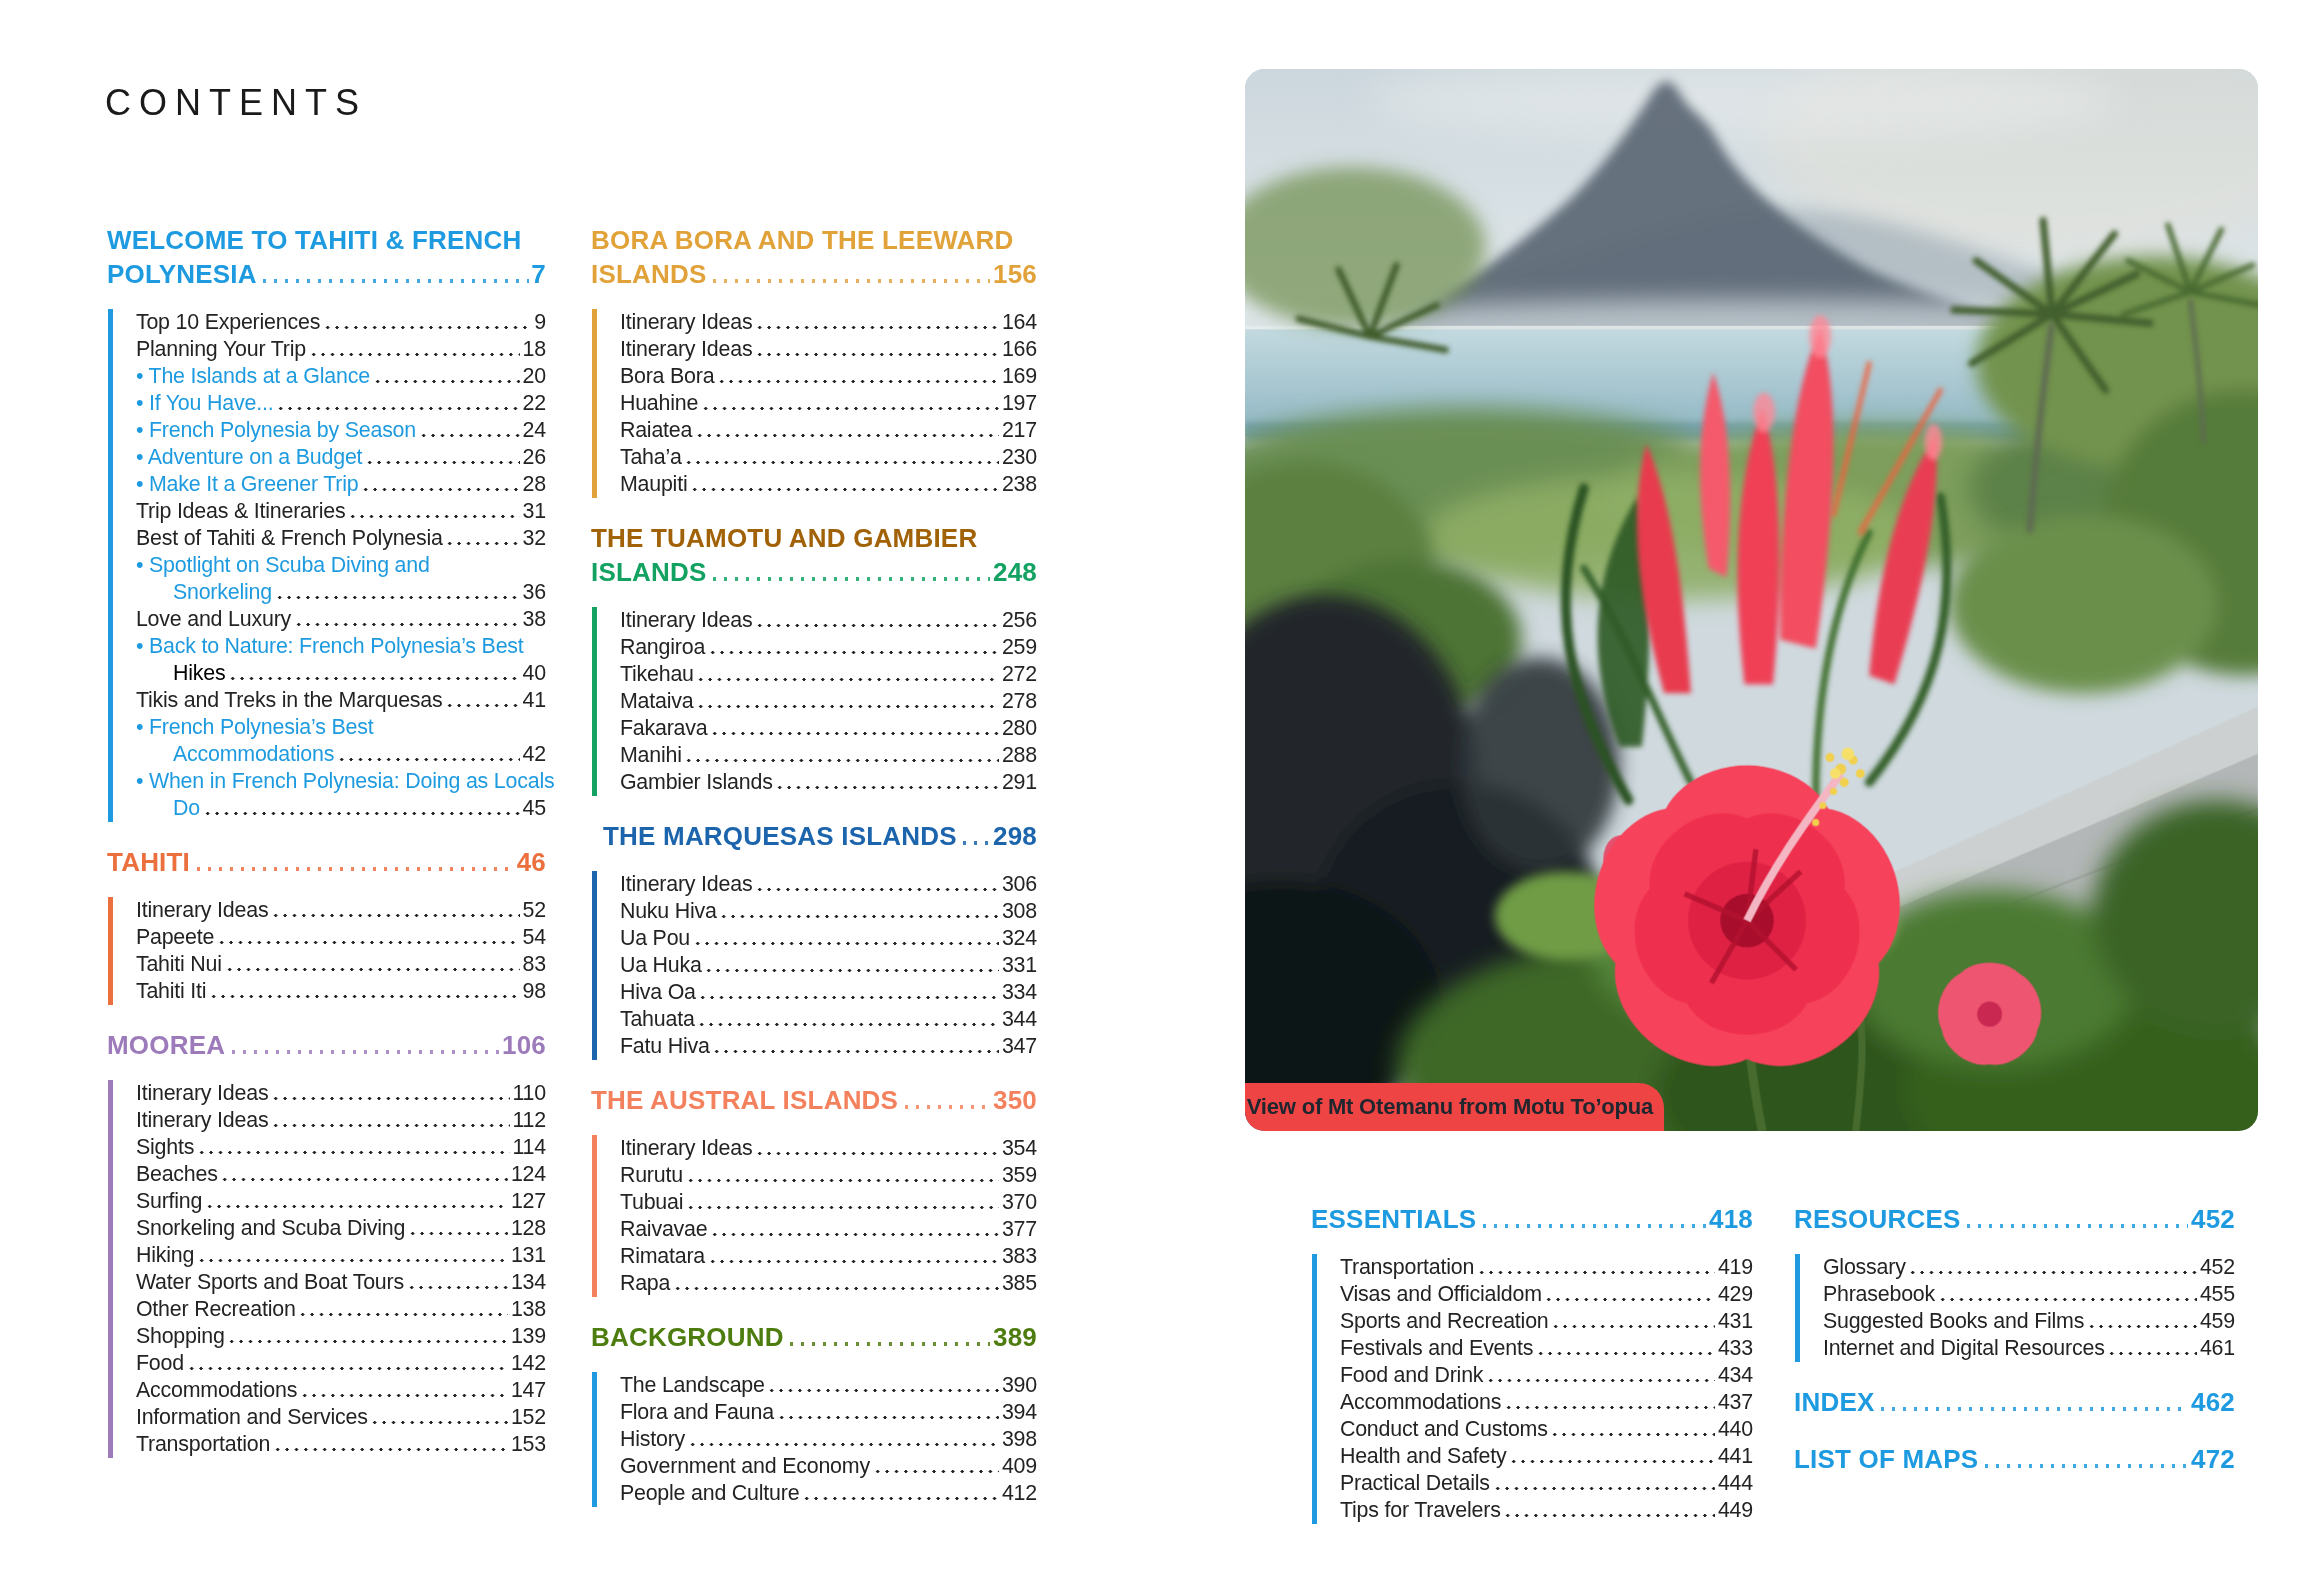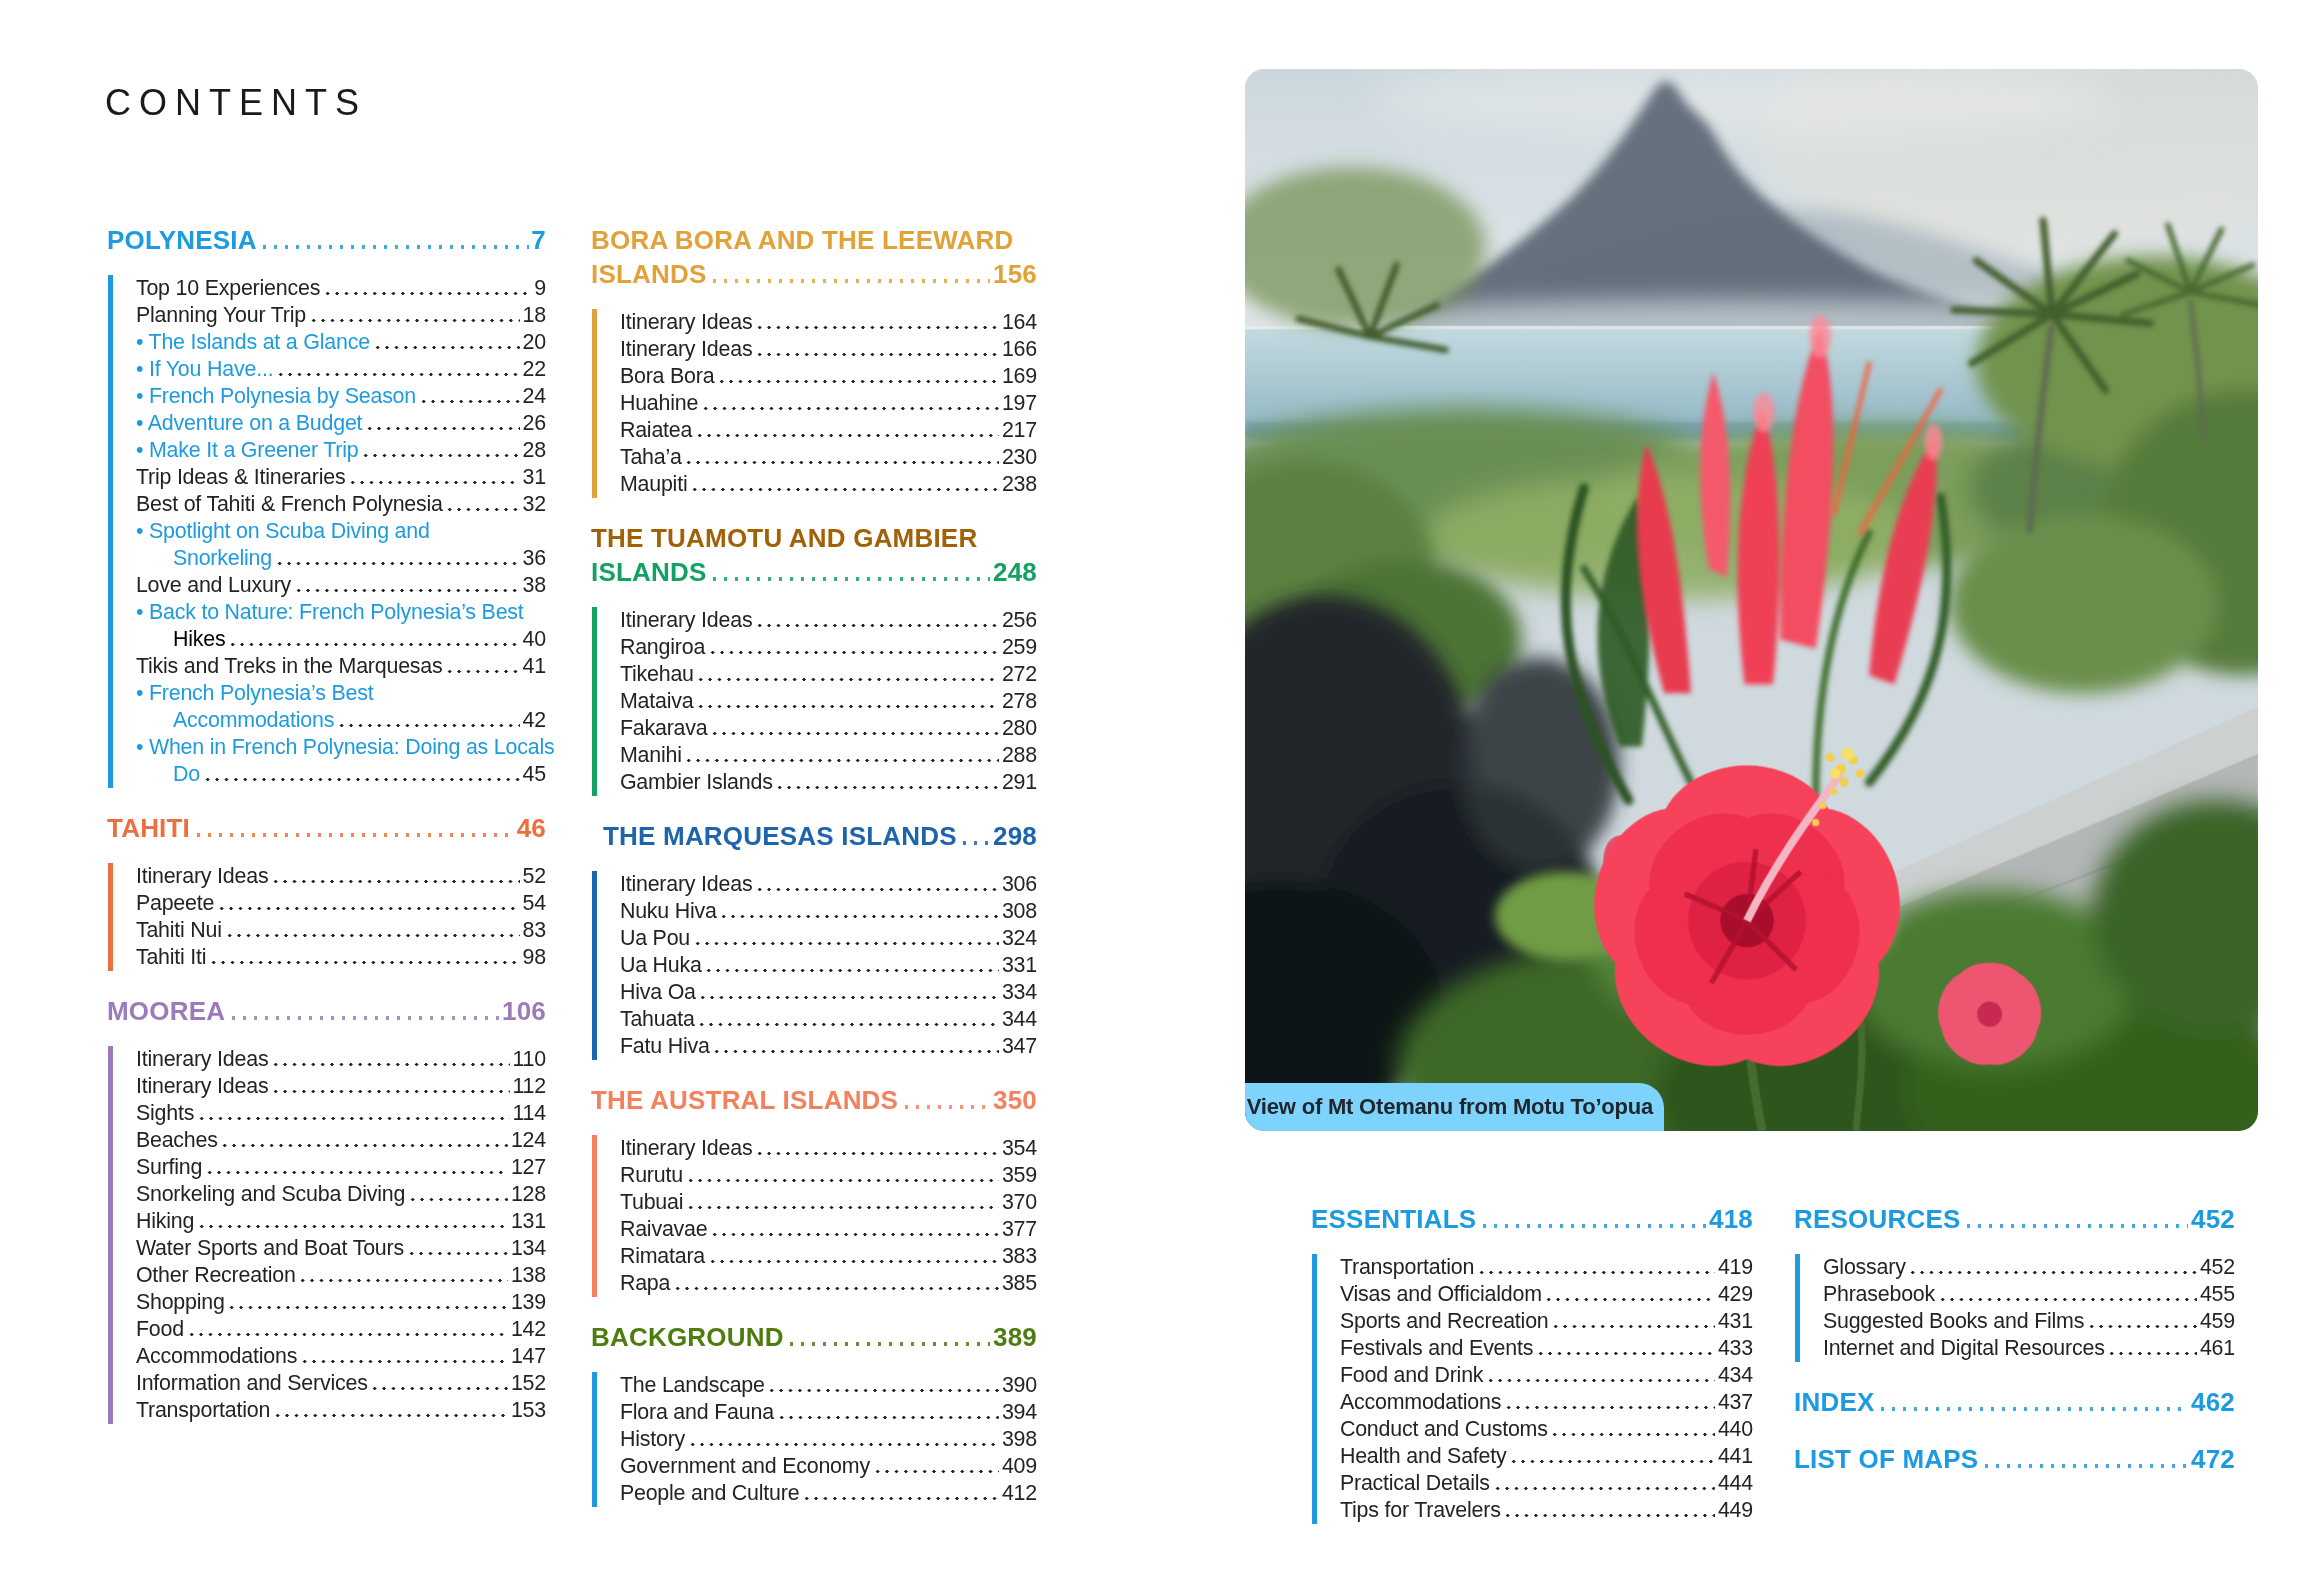--- a/index.html
+++ b/index.html
@@ -38,35 +38,36 @@
   }
   .sec-title .pg { font-weight:700; }
 
   .photo {
     position:absolute; left:1245px; top:69px; width:1013px; height:1062px;
     border-radius:19.6px; overflow:hidden; background:#cfd9de;
   }
   .photo svg { display:block; width:100%; height:100%; }
   .caption-box {
     position:absolute; left:0; bottom:0; width:419px; height:48px;
-    background:#7dd3fc; border-top-right-radius:25px;
+    background:#ef4444; border-top-right-radius:25px;
     display:flex; align-items:center;
   }
   .caption {
     font-size:22px; font-weight:700; color:#20262e; padding-left:1.8px; letter-spacing:-0.2px;
     white-space:nowrap;
   }
 </style>
 </head>
 <body>
 
 <div class="page-title">CONTENTS</div>
 
 <div class="toc-col" id="col1">
     <div class="section">
+      <div class="sec-title" style="color: rgb(30, 155, 224);">WELCOME TO TAHITI &amp; FRENCH</div>
       <div class="sec-title row" style="color: rgb(30, 155, 224);">
         <span class="lbl">POLYNESIA</span>
         <span class="leader hleader"></span>
         <span class="pg">7</span>
       </div>
       <div class="items" style="border-left-color: rgb(30, 155, 224);">
         <div class="row item">
           <span class="lbl">Top 10 Experiences</span>
           <span class="leader"></span>
           <span class="pg">9</span>

